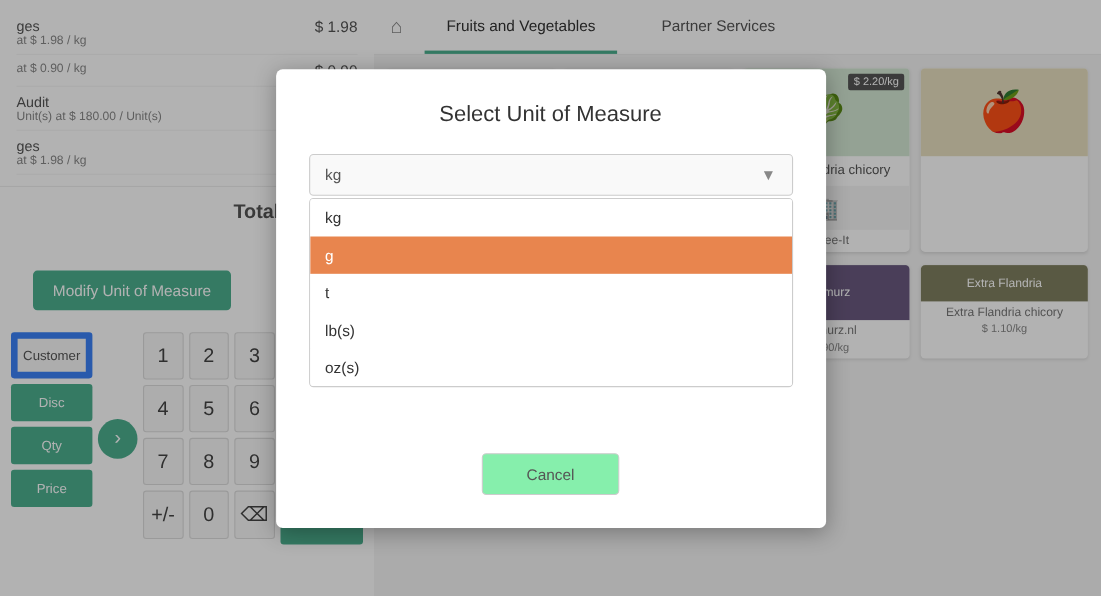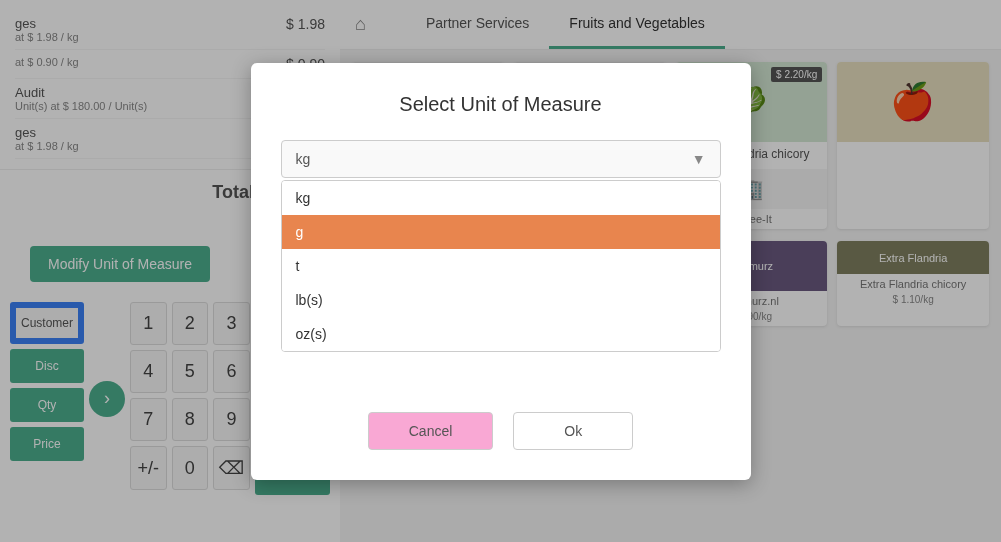--- a/index.html
+++ b/index.html
@@ -296,21 +296,21 @@
       display: flex;
       justify-content: center;
       gap: 20px;
       margin-top: 60px;
     }
 
     .btn-cancel {
       padding: 10px 40px;
       border: 1px solid #ccc;
       border-radius: 4px;
-      background: #f9a8d4;
+      background: #86efac;
       color: #555;
       font-size: 14px;
       cursor: pointer;
       text-align: right;
     }
 
     .btn-ok {
       padding: 10px 50px;
       border: 1px solid #ccc;
       border-radius: 4px;
@@ -431,25 +431,25 @@
     <div style="display:flex; flex-direction:column; justify-content:stretch;">
       <button class="payment-btn" style="flex:1; background:#4CAF8F; color:#fff; border:none; border-radius:3px; padding: 0 12px; font-size:13px; cursor:pointer;">Payment</button>
     </div>
   </div>
 </div>
 
 <div class="shop-bg">
   <div class="shop-header">
     <span class="shop-home-icon">⌂</span>
     <div class="shop-nav">
+      <div class="shop-nav-item active">
+        <span>Fruits and Vegetables</span>
+      </div>
       <div class="shop-nav-item" style="margin-left: 20px;">
         <span>Partner Services</span>
-      </div>
-      <div class="shop-nav-item active">
-        <span>Fruits and Vegetables</span>
       </div>
     </div>
   </div>
 
   <div style="display: grid; grid-template-columns: repeat(4, 1fr); gap: 10px; padding: 12px;">
 
     <div class="product-card">
       <div class="product-img">
         <span style="font-size:36px;">🍇</span>
         <span class="product-price-badge">$ 999.99</span>
@@ -541,16 +541,15 @@
         <div class="dropdown-item">kg</div>
         <div class="dropdown-item selected">g</div>
         <div class="dropdown-item">t</div>
         <div class="dropdown-item">lb(s)</div>
         <div class="dropdown-item">oz(s)</div>
       </div>
     </div>
 
     <div class="modal-footer">
       <button class="btn-cancel">Cancel</button>
-      <button class="btn-ok">Ok</button>
     </div>
   </div>
 </div>
 
 </body></html>

